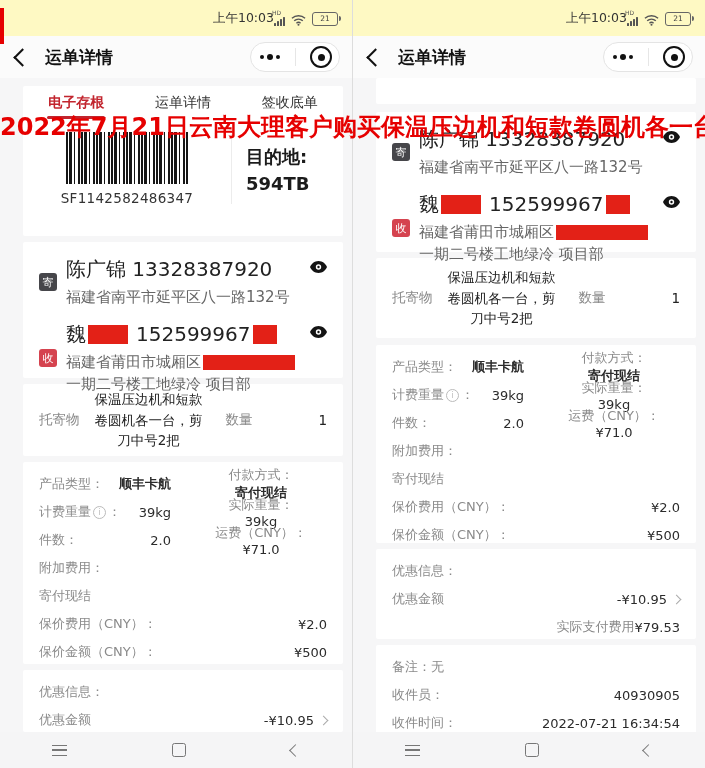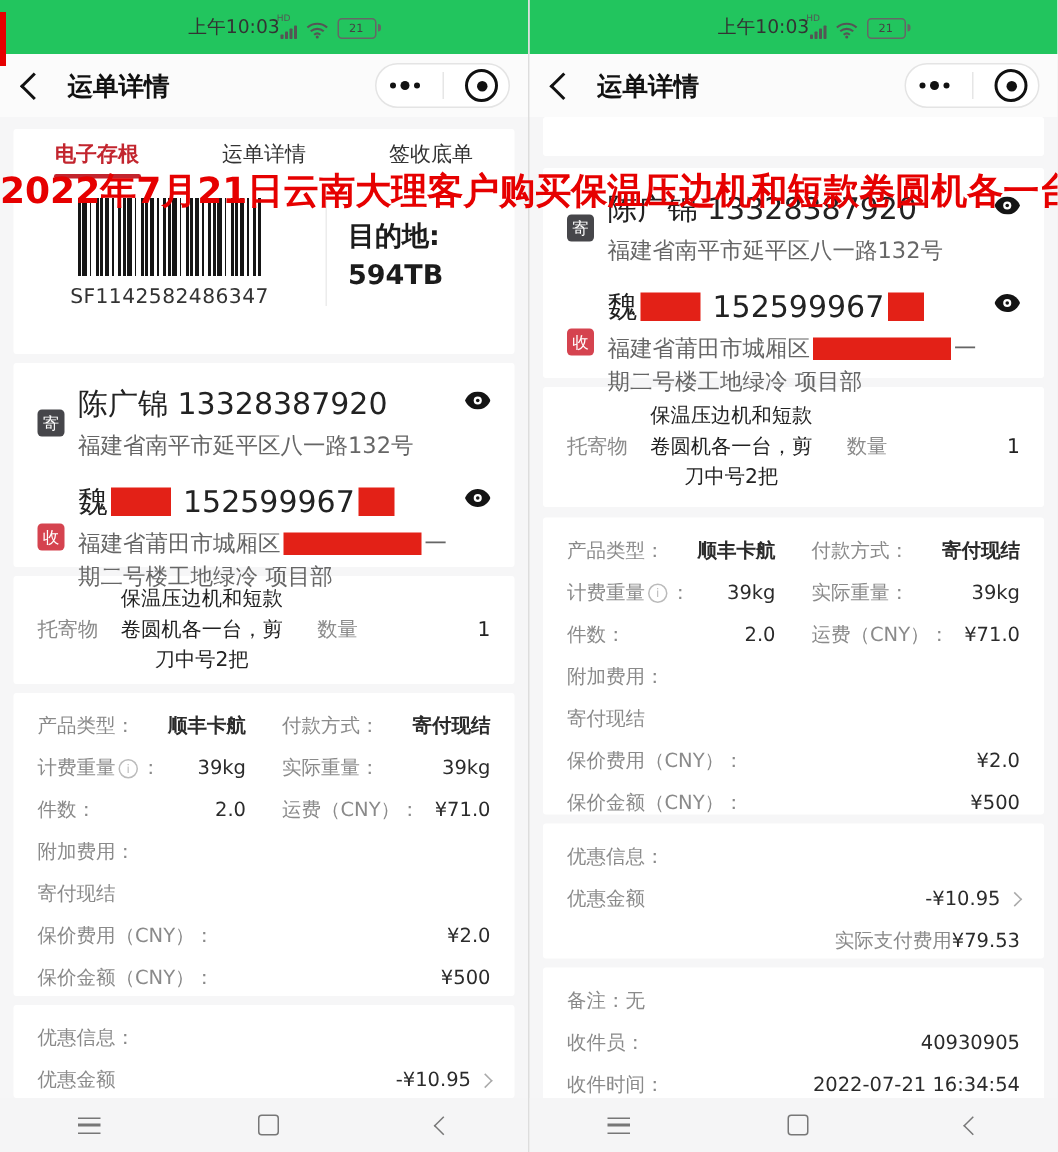--- a/index.html
+++ b/index.html
@@ -2,42 +2,42 @@
 <html><head>
 <meta charset="utf-8">
 <style>
   html,body{margin:0;padding:0;}
   body{width:705px;height:768px;overflow:hidden;background:#ededed;
        font-family:"DejaVu Sans","Liberation Sans",sans-serif;-webkit-font-smoothing:antialiased;}
   .stage{position:relative;width:705px;height:768px;display:flex;}
   .phone{position:relative;width:352px;height:768px;background:#f6f6f7;overflow:hidden;}
   .phone.right{border-left:1px solid #ddd;width:352px;}
   
-  .statusbar{height:36px;background:#22c55e;display:flex;align-items:center;justify-content:center;padding:0 14px 0 38px;box-sizing:border-box;}
+  .statusbar{height:36px;background:#fef9c3;display:flex;align-items:center;justify-content:flex-end;padding:0 14px 0 38px;box-sizing:border-box;}
   .st-time{font-size:12.5px;color:#333;}
   .sticons{display:flex;align-items:flex-end;gap:6px;}
   .sig{position:relative;display:flex;align-items:flex-end;gap:1px;padding-top:6px;}
   .sig i{font-style:normal;position:absolute;top:-2px;left:-2px;font-size:6px;color:#555;letter-spacing:0;}
   .sig b{display:block;width:2px;background:#555;border-radius:.5px;}
   .batt{position:relative;width:24px;height:12px;border:1px solid #666;border-radius:3px;display:flex;align-items:center;justify-content:center;}
   .batt:after{content:"";position:absolute;right:-4px;top:3px;width:2px;height:5px;background:#666;border-radius:0 2px 2px 0;}
   .batt span{font-size:7.5px;color:#444;line-height:1;}
   
   .navbar{height:42px;background:#fbfbfb;display:flex;align-items:center;padding:0 12px;box-sizing:border-box;}
   .back{width:11px;height:11px;border-left:2px solid #111;border-bottom:2px solid #111;transform:rotate(45deg);margin:0 4px 0 4px;flex:0 0 auto;}
   .nav-title{font-size:17px;font-weight:bold;color:#111;margin-left:12px;flex:1;}
   .capsule{display:flex;align-items:center;background:#fff;border:1px solid #e4e4e4;border-radius:16px;height:30px;width:90px;justify-content:space-around;box-sizing:border-box;}
   .dots{display:flex;align-items:center;gap:3px;padding:6px 2px;}
   .dots i{width:4px;height:4px;border-radius:50%;background:#111;}
   .dots i.big{width:6px;height:6px;}
   .cap-div{width:1px;height:18px;background:#e6e6e6;}
   .target{width:18px;height:18px;border:2px solid #111;border-radius:50%;display:flex;align-items:center;justify-content:center;}
   .target i{width:7px;height:7px;border-radius:50%;background:#111;}
   
-  .content{position:absolute;top:78px;left:0;right:0;bottom:0;}
+  .content{position:absolute;top:78px;left:0;right:0;bottom:0;padding-left:14px;}
   .card{background:#fff;margin:0 9px 6px 9px;border-radius:2px;box-sizing:border-box;}
   
   .tabs{display:flex;height:34px;align-items:center;}
   .tab{flex:1;text-align:center;font-size:14px;color:#333;position:relative;}
   .tab.active{color:#c2252e;font-weight:bold;}
   .tab.active:after{content:"";position:absolute;left:50%;transform:translateX(-50%);bottom:-7px;width:58px;height:3px;background:#c2252e;border-radius:2px;}
   
   .bcrow{display:flex;align-items:stretch;padding:12px 0 10px 0;}
   .bcleft{width:208px;display:flex;flex-direction:column;align-items:center;}
   .barcode{width:122px;height:52px;background:repeating-linear-gradient(90deg,#161616 0 2px,#fff 2px 3px,#161616 3px 6px,#fff 6px 8px,#161616 8px 9px,#fff 9px 12px,#161616 12px 14px,#fff 14px 15px);}
@@ -66,21 +66,21 @@
   
   .cargo{display:flex;align-items:center;padding:12px 16px;}
   .glab{font-size:13.5px;color:#8a8a8a;flex:0 0 auto;}
   .gval{width:118px;margin:0 14px 0 10px;font-size:13.5px;color:#222;text-align:center;line-height:1.55;}
   .glab.q{margin-left:4px;}
   .gqty{flex:1;text-align:right;font-size:13.5px;color:#222;}
   
   .fees{padding:8px 16px 10px 16px;}
   .frow{display:flex;align-items:center;height:28px;}
   .fhalf{flex:1;display:flex;justify-content:space-between;align-items:center;}
-  .fhalf + .fhalf{margin-left:24px;}
+  .fhalf + .fhalf{margin-left:24px;flex-direction:column;}
   .flab{font-size:13px;color:#8a8a8a;display:flex;align-items:center;}
   .fval{font-size:13px;color:#2b2b2b;}
   .fval.b{font-weight:bold;}
   .info-i{display:inline-flex;align-items:center;justify-content:center;width:11px;height:11px;border:1px solid #bbb;border-radius:50%;color:#bbb;font-size:8px;margin:0 2px;font-style:normal;}
   .chev-r{width:6px;height:6px;border-top:1.5px solid #aaa;border-right:1.5px solid #aaa;transform:rotate(45deg);display:inline-block;margin-left:6px;}
   .valwrap{display:flex;align-items:center;}
   
   .overlay-caption{position:absolute;left:0;top:111px;width:705px;text-align:center;white-space:nowrap;overflow:hidden;font-size:24px;font-weight:bold;color:#e60000;z-index:40;letter-spacing:0;}
   .red-tick{position:absolute;left:0;top:8px;width:4px;height:36px;background:#e60000;z-index:41;}
   

